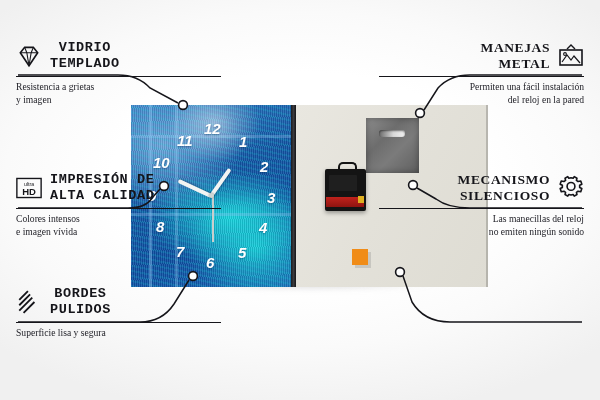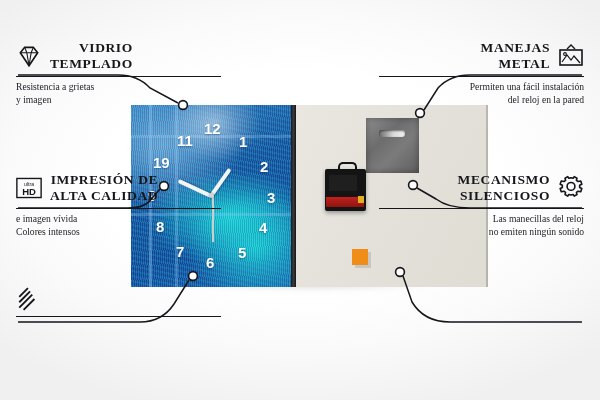--- a/index.html
+++ b/index.html
@@ -6,21 +6,21 @@
   body{
     width:600px;height:400px;overflow:hidden;
     font-family:"Liberation Serif", serif;
     background:#ffffff;
   }
   #stage{position:relative;width:600px;height:400px;overflow:hidden;
     background:
       radial-gradient(ellipse 70% 60% at 50% 45%, #ffffff 0%, #ffffff 45%, #fafafa 70%, #f0f0f0 100%);
   }
   
-  #product{position:absolute;left:131px;top:105px;width:357px;height:182px;}
+  #product{position:absolute;left:131px;top:105px;width:357px;height:182px;font-style:italic;}
   #shadow{position:absolute;left:136px;top:282px;width:352px;height:14px;
     background:radial-gradient(ellipse 50% 60% at 50% 10%, rgba(120,120,125,.40), rgba(120,120,125,0) 72%);
     filter:blur(3px);}
   .panel{position:absolute;top:0;height:182px;}
   #front{left:0;width:160px;background:#1457a8;overflow:hidden;}
   #front .wave{position:absolute;inset:0;
     background:
       repeating-linear-gradient(86deg, rgba(255,255,255,.10) 0 1px, rgba(0,0,0,.10) 1px 2px),
       repeating-linear-gradient(12deg, rgba(0,220,220,.16) 0 2px, rgba(0,0,0,0) 2px 5px),
       radial-gradient(ellipse 90% 45% at 62% 62%, #1ad6df 0%, rgba(26,214,223,0) 58%),
@@ -65,21 +65,21 @@
     background:linear-gradient(to bottom,#c1221c,#8f1410);}
   #batteryTip{position:absolute;left:227px;top:91px;width:6px;height:7px;background:#e0b020;}
   #foam{position:absolute;left:221px;top:144px;width:16px;height:16px;background:#f08c18;
     box-shadow:3px 3px 0 rgba(120,120,120,.25);}
   
   .callout{position:absolute;width:205px;}
   .callout .head{display:flex;align-items:center;gap:8px;}
   .callout.right .head{justify-content:flex-end;}
   .ttl{font-family:"Liberation Serif",serif;font-weight:bold;font-size:13.5px;
        letter-spacing:.6px;color:#15151a;line-height:1.18;}
-  .callout.left .ttl{text-align:right;}
+  .callout.left .ttl{text-align:center;font-family:Liberation Mono, monospace;}
   .callout.right .ttl{text-align:right;}
   .rule{height:1.4px;background:#15151a;margin:4px 0 4px 0;}
   .desc{font-family:"Liberation Serif",serif;font-size:9.6px;color:#23232a;line-height:1.35;}
   .callout.right .desc{text-align:right;}
   .ico{width:26px;height:26px;flex:0 0 26px;display:block;}
   svg.ico{stroke:#15151a;fill:none;}
   #lines{position:absolute;inset:0;pointer-events:none;}
 </style>
 </head>
 <body>
@@ -98,21 +98,21 @@
       <span class="num" style="left:73px;top:16px;">12</span>
       <span class="num" style="left:108px;top:29px;">1</span>
       <span class="num" style="left:129px;top:54px;">2</span>
       <span class="num" style="left:136px;top:85px;">3</span>
       <span class="num" style="left:128px;top:115px;">4</span>
       <span class="num" style="left:107px;top:140px;">5</span>
       <span class="num" style="left:75px;top:150px;">6</span>
       <span class="num" style="left:45px;top:139px;">7</span>
       <span class="num" style="left:25px;top:114px;">8</span>
       <span class="num" style="left:17px;top:83px;">9</span>
-      <span class="num" style="left:22px;top:50px;">19</span>
+      <span class="num" style="left:22px;top:50px;">10</span>
       <span class="num" style="left:46px;top:28px;">11</span>
 
       <div class="hand" style="left:80px;top:89px;width:33px;height:4px;transform:rotate(-55deg);"></div>
       <div class="hand" style="left:80px;top:89px;width:36px;height:4px;transform:rotate(-155deg);"></div>
       <div id="sec" style="left:81px;top:90px;width:1.6px;height:47px;"></div>
       <div id="cap" style="left:78px;top:88px;"></div>
     </div>
 
     <div class="panel" id="edge"></div>
 
@@ -173,32 +173,39 @@
         <text x="15" y="11" font-family="Liberation Sans, sans-serif" font-size="6" fill="#15151a" stroke="none" text-anchor="middle">ultra</text>
         <text x="15" y="21" font-family="Liberation Sans, sans-serif" font-size="11" font-weight="bold" fill="#15151a" stroke="none" text-anchor="middle">HD</text>
       </svg>
       <div class="ttl">
         <div>IMPRESIÓN DE</div>
         <div>ALTA CALIDAD</div>
       </div>
     </div>
     <div class="rule"></div>
     <div class="desc">
+      <div>Colores intensos</div>
       <div>e imagen vívida</div>
-      <div>Colores intensos</div>
     </div>
   </div>
 
   <div class="callout left" style="left:16px;top:286px;">
     <div class="head">
       <svg class="ico" viewBox="0 0 24 24">
         <path d="M3 10 L11 2 M3 15 L13 5 M3 20 L15 8 M7 22 L17 12" stroke-width="1.7"></path>
       </svg>
-    </div>
-    <div class="rule"></div>
+      <div class="ttl">
+        <div>BORDES</div>
+        <div>PULIDOS</div>
+      </div>
+    </div>
+    <div class="rule"></div>
+    <div class="desc">
+      <div>Superficie lisa y segura</div>
+    </div>
   </div>
 
   <div class="callout right" style="left:379px;top:40px;">
     <div class="head">
       <div class="ttl">
         <div>MANEJAS</div>
         <div>METAL</div>
       </div>
       <svg class="ico" viewBox="0 0 26 24">
         <path d="M9 5 L13 1 L17 5" stroke-width="1.4"></path>

